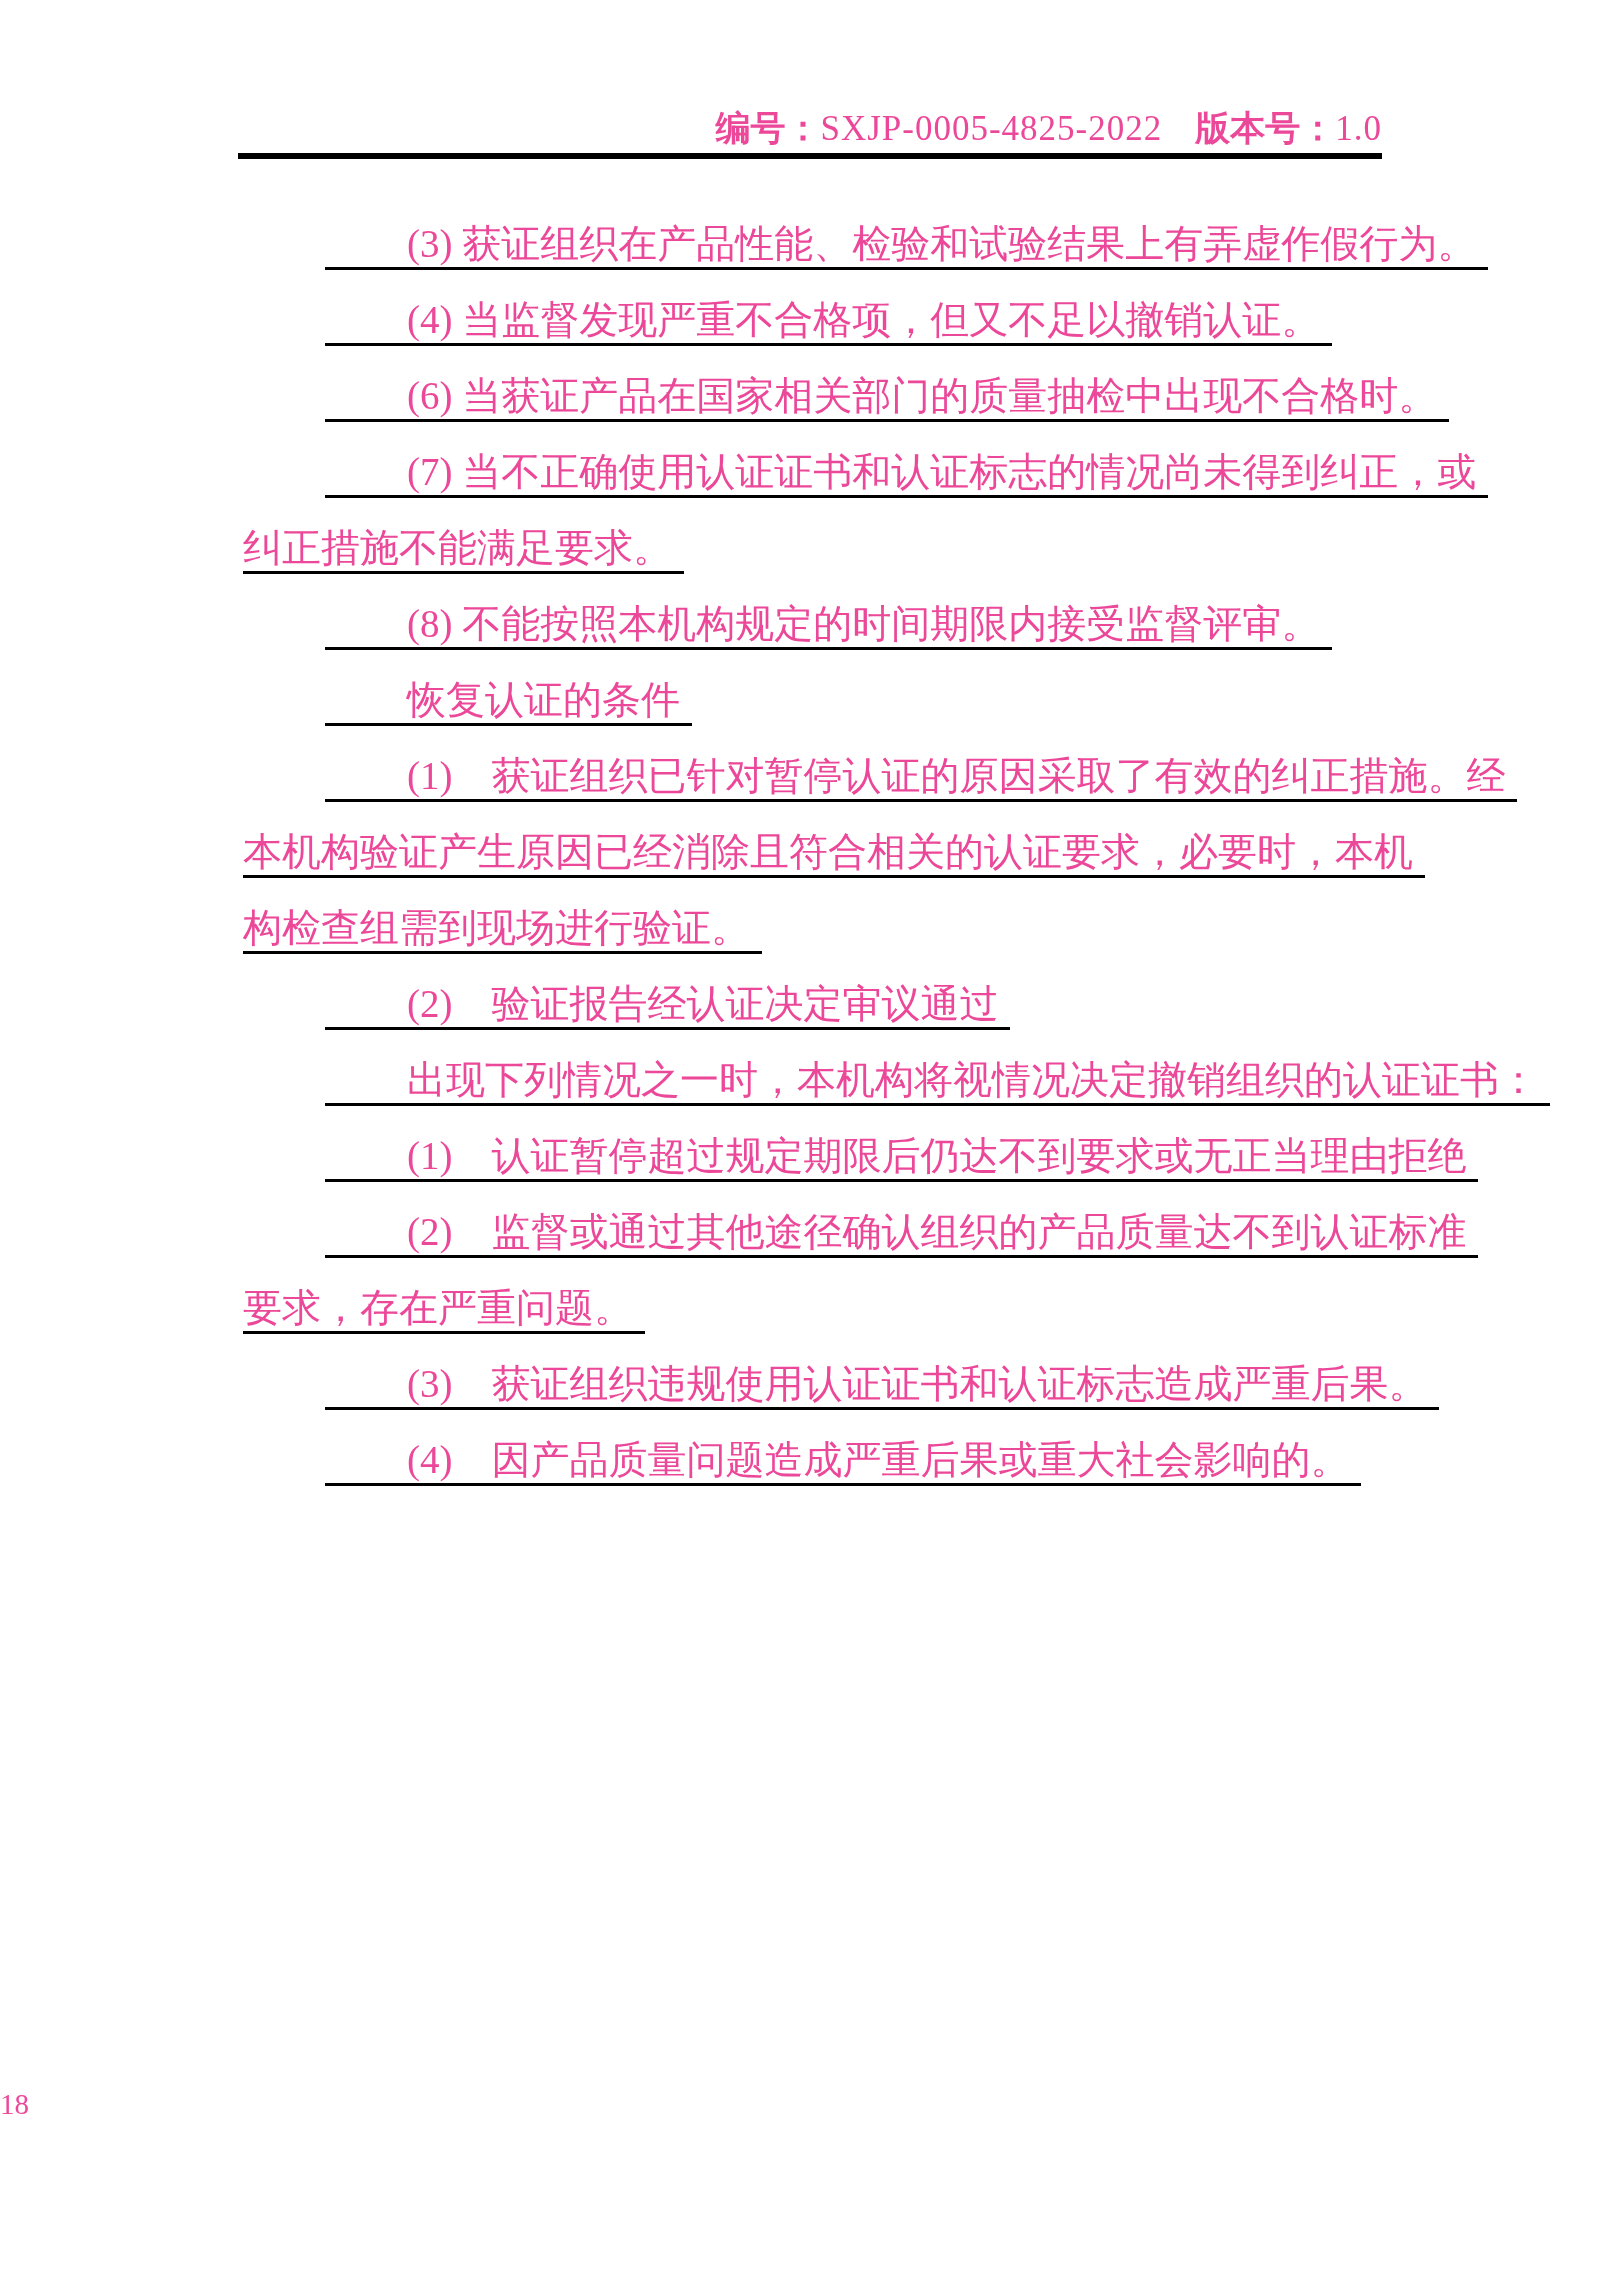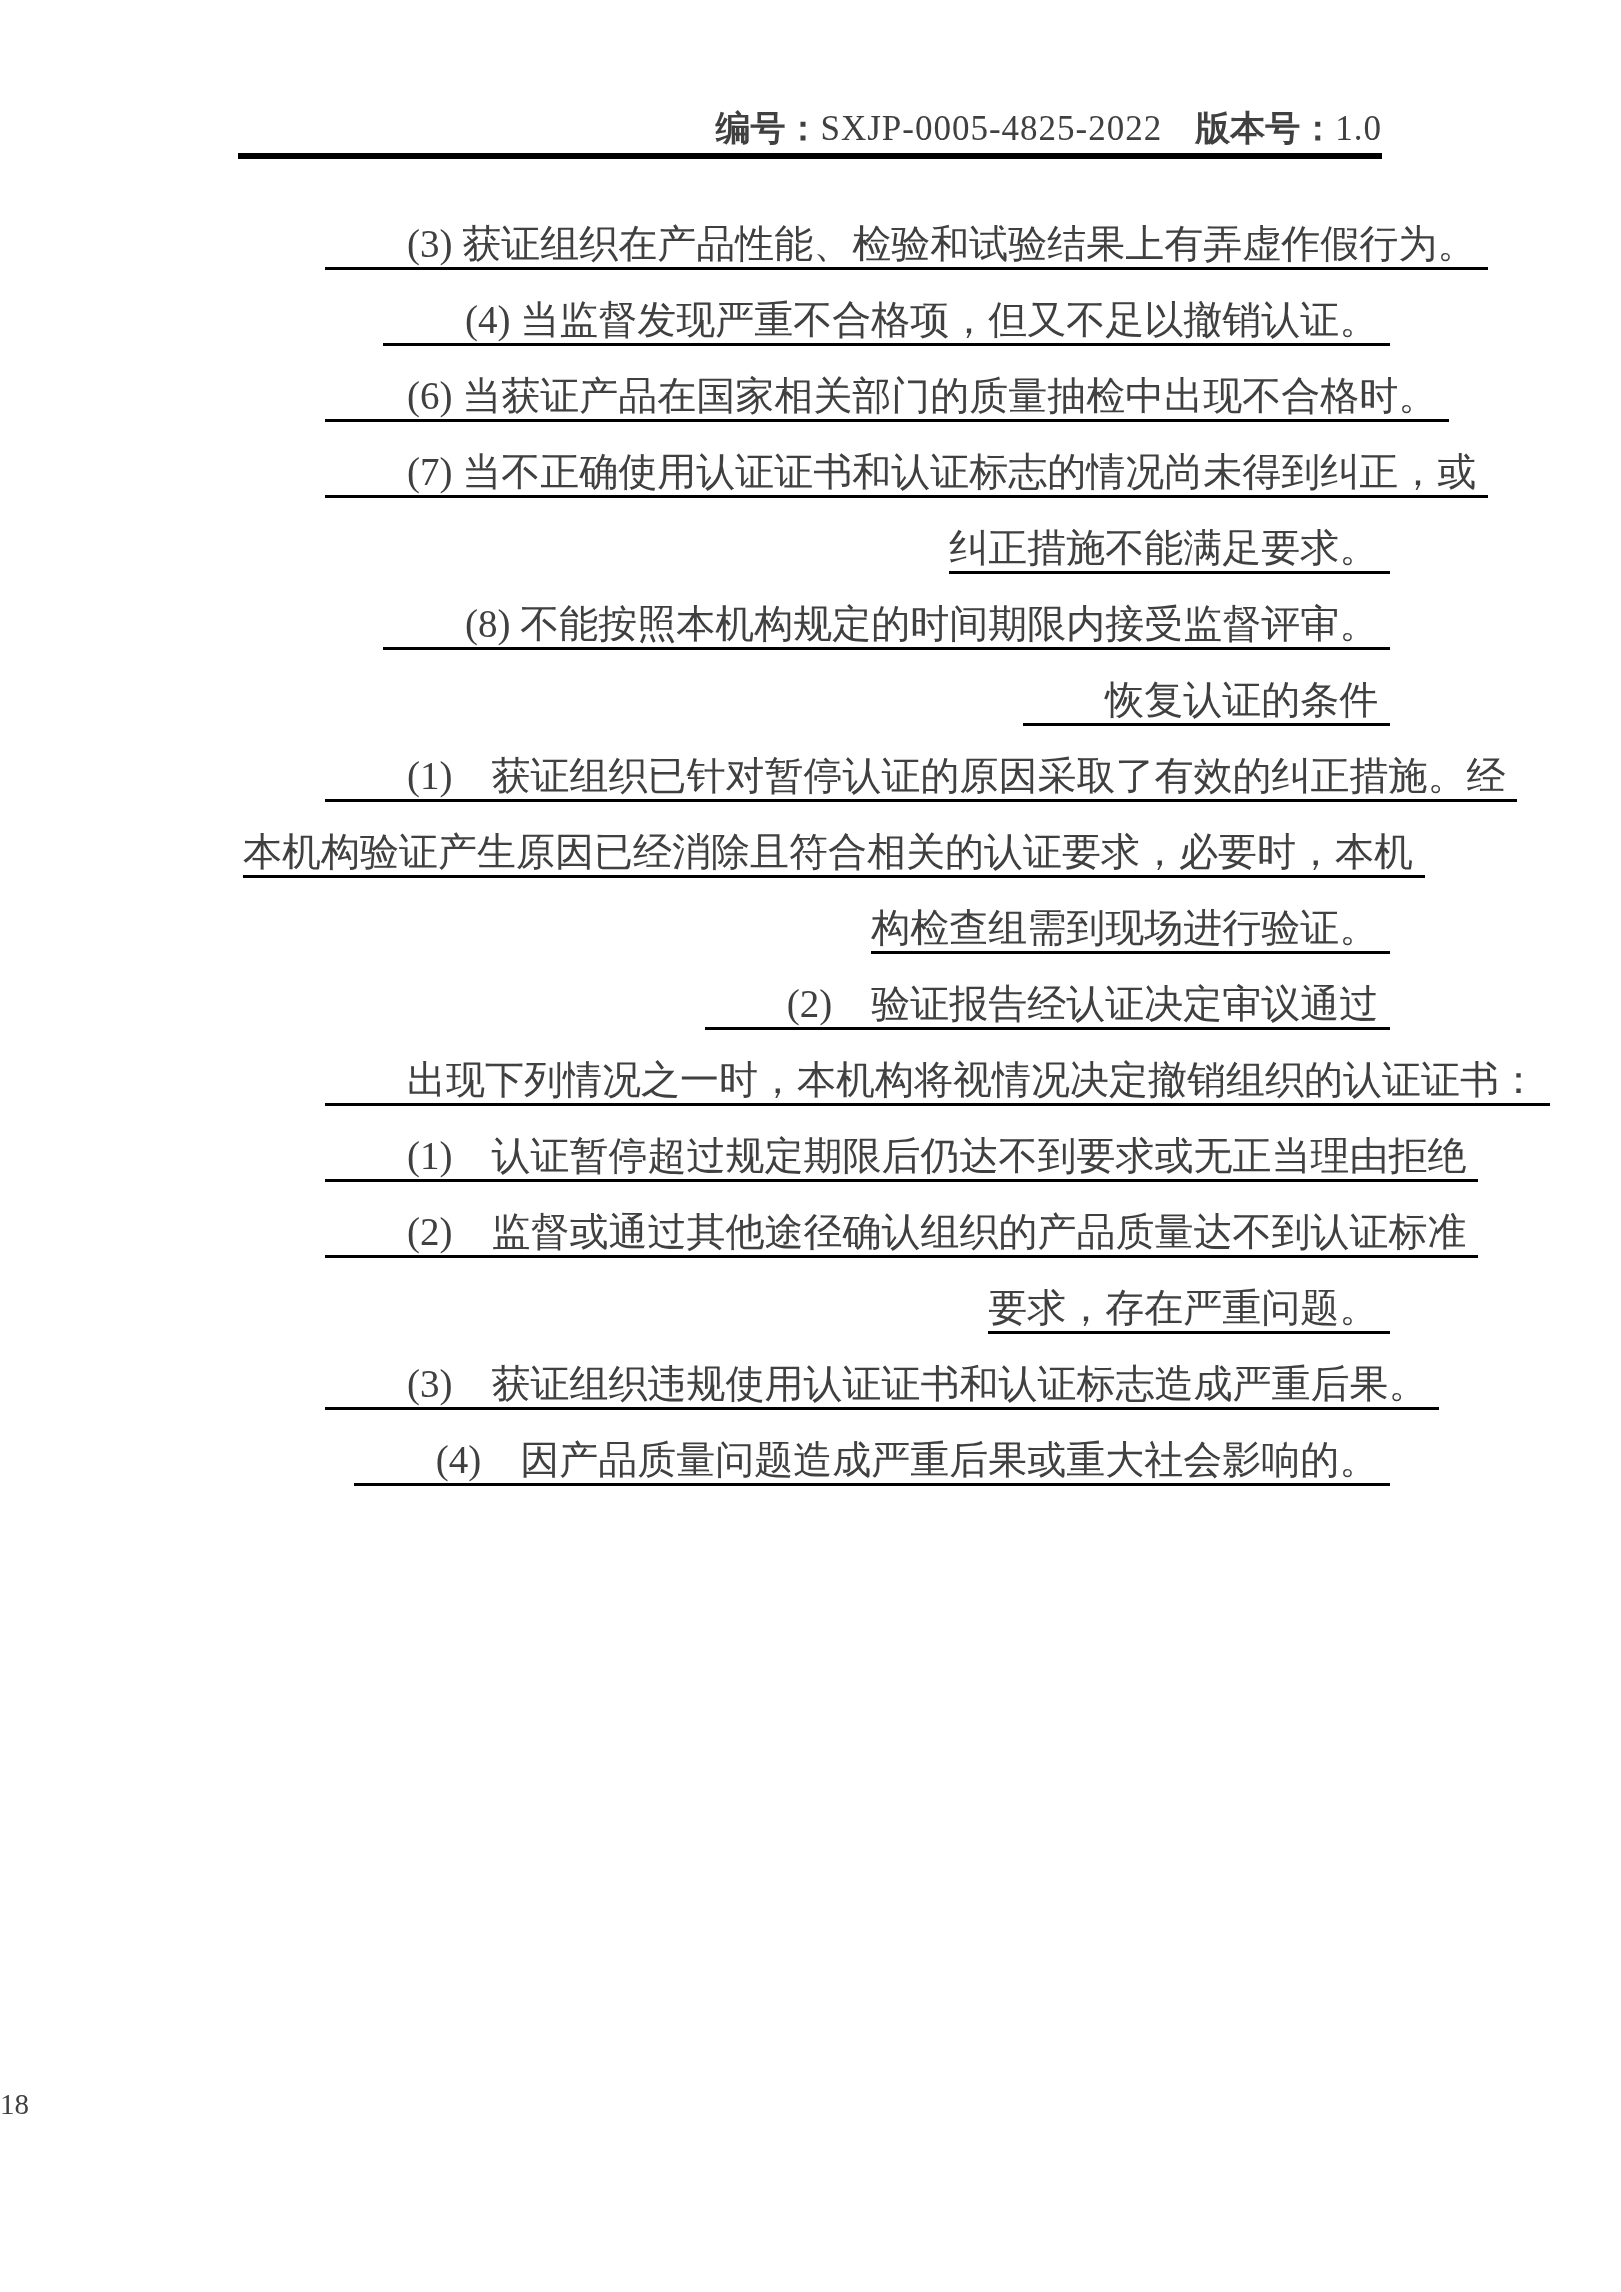--- a/index.html
+++ b/index.html
@@ -7,21 +7,21 @@
     padding: 0;
     background: #888;
   }
   .page {
     position: relative;
     width: 1621px;
     height: 2293px;
     margin: 0 auto;
     background: #ffffff;
     font-family: "Liberation Serif", "DejaVu Serif", serif;
-    color: #404040;
+    color: #ec4899;
     overflow: hidden;
   }
   
   .header-text {
     position: absolute;
     top: 106px;
     right: 239px;
     font-size: 35px;
     line-height: 43px;
     white-space: nowrap;
@@ -48,21 +48,20 @@
     position: absolute;
     left: 243px;
     top: 223px;
     width: 1147px;
   }
   .line {
     height: 76px;
     font-size: 39px;
     line-height: 1.1;
     white-space: nowrap;
-    text-align: right;
   }
   .line.indent {
     text-indent: 82px;
   }
   .underlined {
     display: inline-block;
     padding-bottom: 1px;
     padding-right: 11.8px;
     border-bottom: 3.9px solid #000000;
   }

